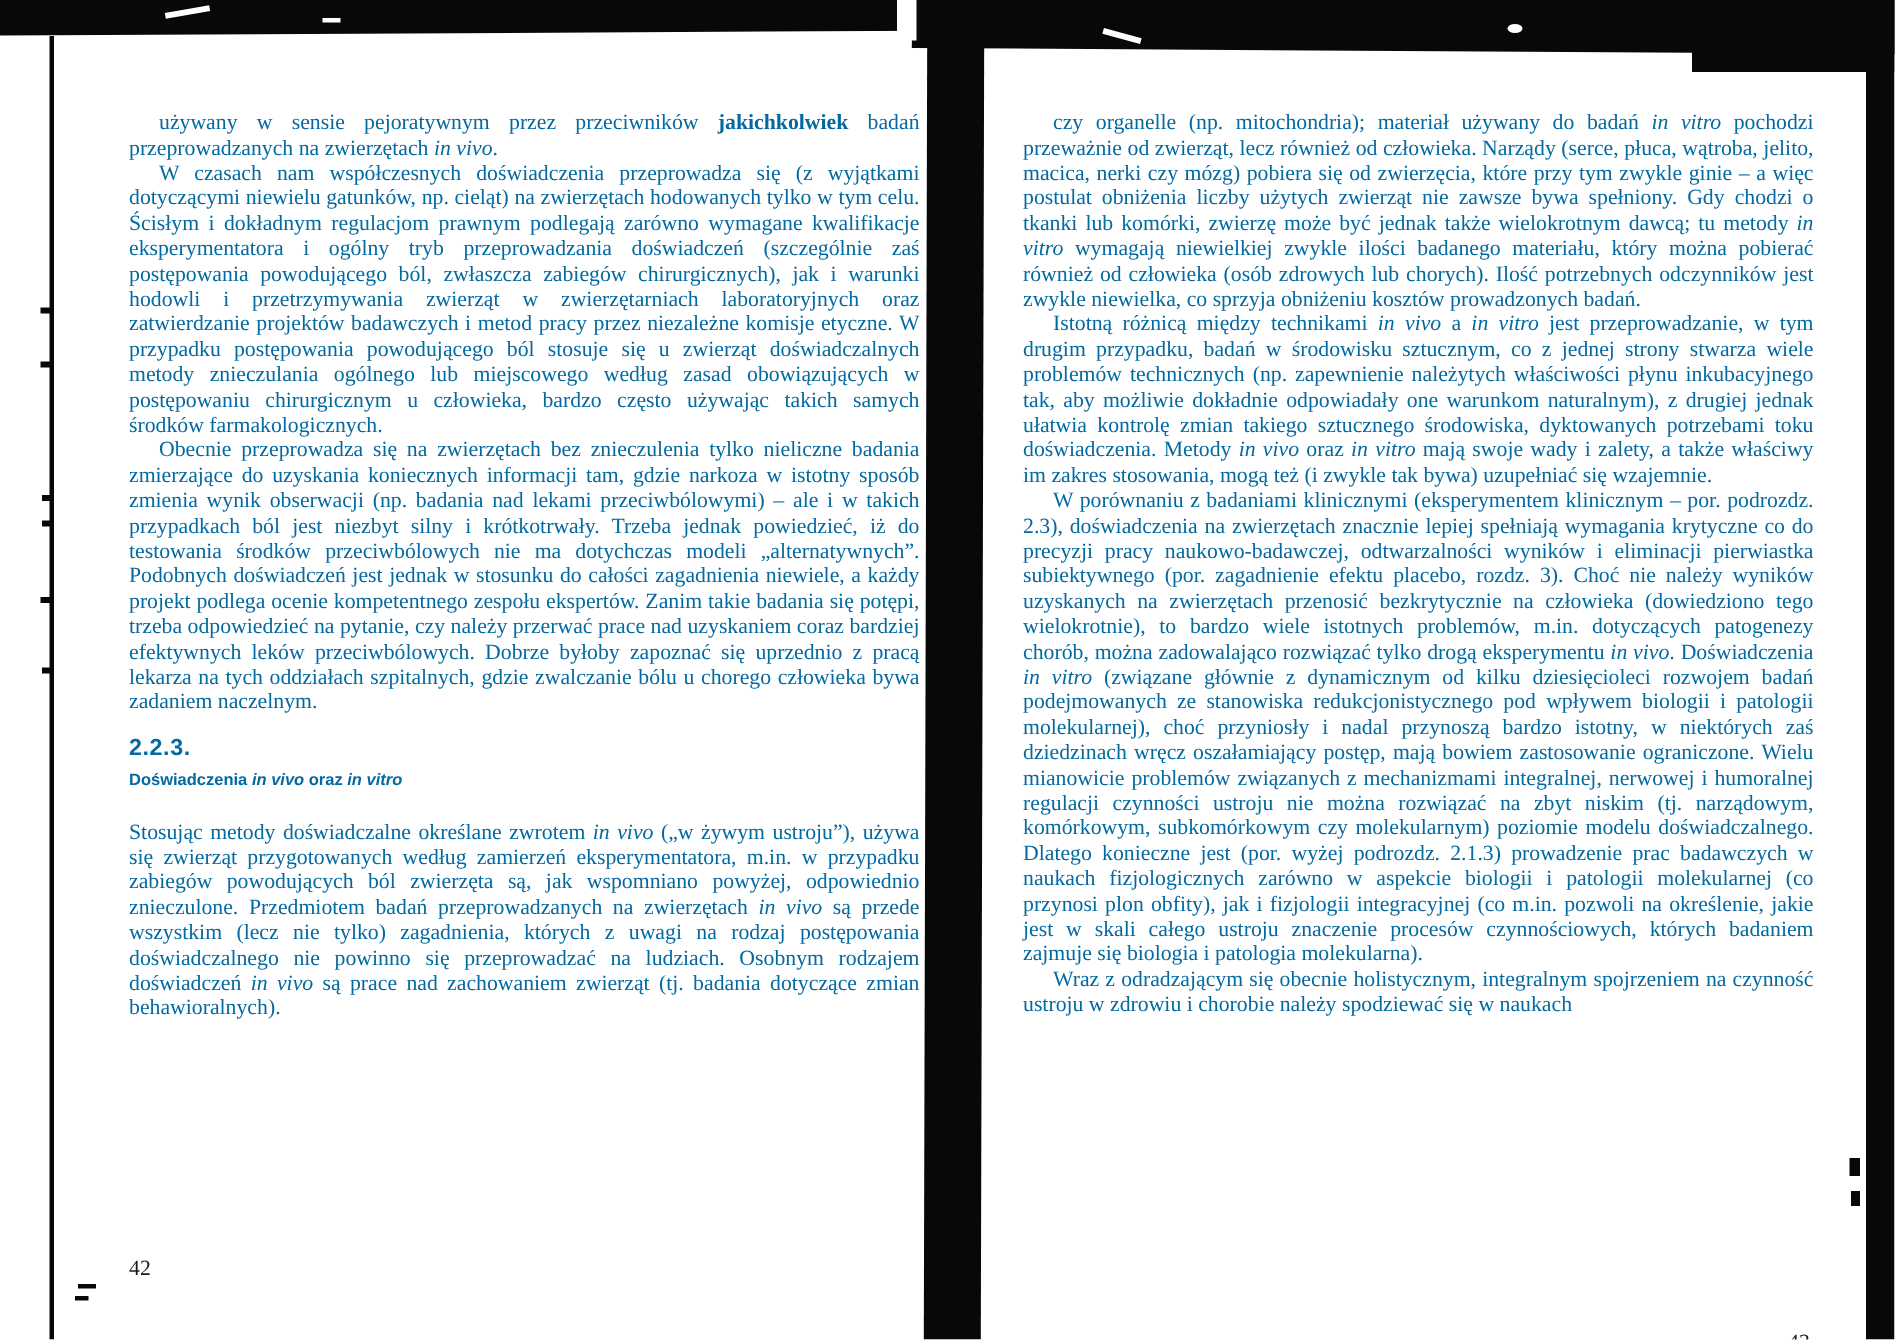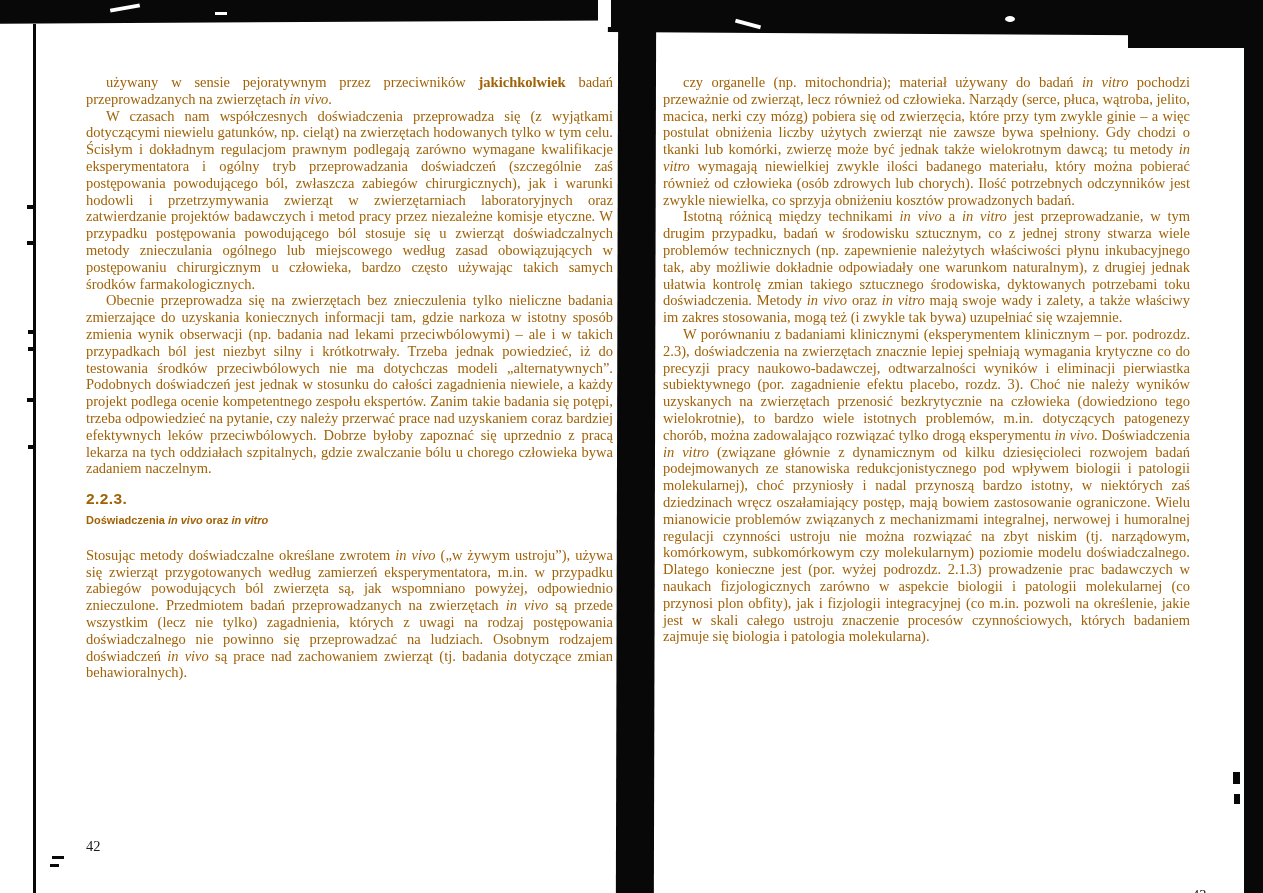--- a/index.html
+++ b/index.html
@@ -29,25 +29,25 @@
   #m8{left:50px;top:864px;width:9px;height:3px;}
   #m9{left:1233px;top:772px;width:7px;height:12px;}
   #m10{left:1234px;top:794px;width:6px;height:10px;}
   #sp1{left:110px;top:6px;width:30px;height:4px;transform:rotate(-10deg);}
   #sp2{left:215px;top:12px;width:12px;height:3px;}
   #sp3{left:735px;top:22px;width:26px;height:4px;transform:rotate(15deg);}
   #sp4{left:1005px;top:16px;width:10px;height:6px;border-radius:50%;}
   
   .page{
     position:absolute;width:527px;
-    font-size:14.5px;line-height:16.8px;color:#a16207;
+    font-size:14.5px;line-height:16.8px;color:#0369a1;
     text-align:justify;hyphens:auto;-webkit-hyphens:auto;
   }
   #left-page{left:86px;top:74px;}
-  #right-page{left:663px;top:74px;}
+  #right-page{left:682px;top:74px;}
   .page p{margin:0;}
   .page p.indent{text-indent:20px;}
   .section-heading{margin:14px 0 18px 0;font-family:"Liberation Sans","DejaVu Sans",sans-serif;text-align:left;}
   .section-number{font-weight:bold;font-size:15.5px;letter-spacing:.4px;}
   .section-title{font-weight:bold;font-size:11px;margin-top:4px;}
   .page-num{position:absolute;font-size:14.5px;color:#1b1b1b;}
   #pn-left{left:86px;top:838px;}
   #pn-right{left:1192px;top:887px;}
 </style>
 </head>
@@ -83,16 +83,17 @@
     <div class="section-number">2.2.3.</div>
     <div class="section-title">Doświadczenia <i>in vivo</i> oraz <i>in vitro</i></div>
   </div>
   <p>Stosując metody doświadczalne określane zwrotem <i>in vivo</i> („w żywym ustroju”), używa się zwierząt przygotowanych według zamierzeń eksperymentatora, m.in. w przypadku zabiegów powodujących ból zwierzęta są, jak wspomniano powyżej, odpowiednio znieczulone. Przedmiotem badań przeprowadzanych na zwierzętach <i>in vivo</i> są przede wszystkim (lecz nie tylko) zagadnienia, których z uwagi na rodzaj postępowania doświadczalnego nie powinno się przeprowadzać na ludziach. Osobnym rodzajem doświadczeń <i>in vivo</i> są prace nad zachowaniem zwierząt (tj. badania dotyczące zmian behawioralnych).</p>
 </div>
 
 <div class="page" id="right-page" lang="pl">
   <p class="indent">czy organelle (np. mitochondria); materiał używany do badań <i>in vitro</i> pochodzi przeważnie od zwierząt, lecz również od człowieka. Narządy (serce, płuca, wątroba, jelito, macica, nerki czy mózg) pobiera się od zwierzęcia, które przy tym zwykle ginie – a więc postulat obniżenia liczby użytych zwierząt nie zawsze bywa spełniony. Gdy chodzi o tkanki lub komórki, zwierzę może być jednak także wielokrotnym dawcą; tu metody <i>in vitro</i> wymagają niewielkiej zwykle ilości badanego materiału, który można pobierać również od człowieka (osób zdrowych lub chorych). Ilość potrzebnych odczynników jest zwykle niewielka, co sprzyja obniżeniu kosztów prowadzonych badań.</p>
   <p class="indent">Istotną różnicą między technikami <i>in vivo</i> a <i>in vitro</i> jest przeprowadzanie, w tym drugim przypadku, badań w środowisku sztucznym, co z jednej strony stwarza wiele problemów technicznych (np. zapewnienie należytych właściwości płynu inkubacyjnego tak, aby możliwie dokładnie odpowiadały one warunkom naturalnym), z drugiej jednak ułatwia kontrolę zmian takiego sztucznego środowiska, dyktowanych potrzebami toku doświadczenia. Metody <i>in vivo</i> oraz <i>in vitro</i> mają swoje wady i zalety, a także właściwy im zakres stosowania, mogą też (i zwykle tak bywa) uzupełniać się wzajemnie.</p>
   <p class="indent">W porównaniu z badaniami klinicznymi (eksperymentem klinicznym – por. podrozdz. 2.3), doświadczenia na zwierzętach znacznie lepiej spełniają wymagania krytyczne co do precyzji pracy naukowo-badawczej, odtwarzalności wyników i eliminacji pierwiastka subiektywnego (por. zagadnienie efektu placebo, rozdz. 3). Choć nie należy wyników uzyskanych na zwierzętach przenosić bezkrytycznie na człowieka (dowiedziono tego wielokrotnie), to bardzo wiele istotnych problemów, m.in. dotyczących patogenezy chorób, można zadowalająco rozwiązać tylko drogą eksperymentu <i>in vivo</i>. Doświadczenia <i>in vitro</i> (związane głównie z dynamicznym od kilku dziesięcioleci rozwojem badań podejmowanych ze stanowiska redukcjonistycznego pod wpływem biologii i patologii molekularnej), choć przyniosły i nadal przynoszą bardzo istotny, w niektórych zaś dziedzinach wręcz oszałamiający postęp, mają bowiem zastosowanie ograniczone. Wielu mianowicie problemów związanych z mechanizmami integralnej, nerwowej i humoralnej regulacji czynności ustroju nie można rozwiązać na zbyt niskim (tj. narządowym, komórkowym, subkomórkowym czy molekularnym) poziomie modelu doświadczalnego. Dlatego konieczne jest (por. wyżej podrozdz. 2.1.3) prowadzenie prac badawczych w naukach fizjologicznych zarówno w aspekcie biologii i patologii molekularnej (co przynosi plon obfity), jak i fizjologii integracyjnej (co m.in. pozwoli na określenie, jakie jest w skali całego ustroju znaczenie procesów czynnościowych, których badaniem zajmuje się biologia i patologia molekularna).</p>
+  <p class="indent">Wraz z odradzającym się obecnie holistycznym, integralnym spojrzeniem na czynność ustroju w zdrowiu i chorobie należy spodziewać się w naukach</p>
 </div>
 
 <div class="page-num" id="pn-left">42</div>
 <div class="page-num" id="pn-right">43</div>
 
 </body></html>

